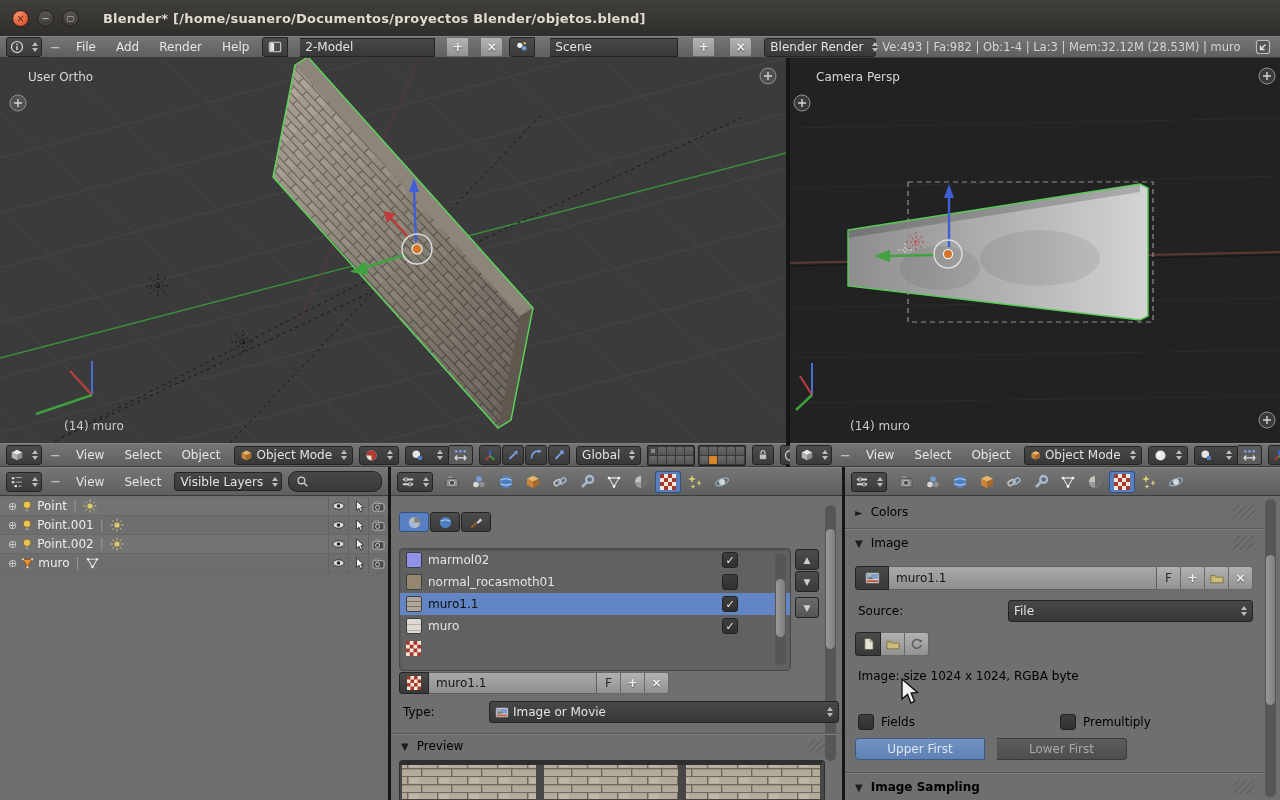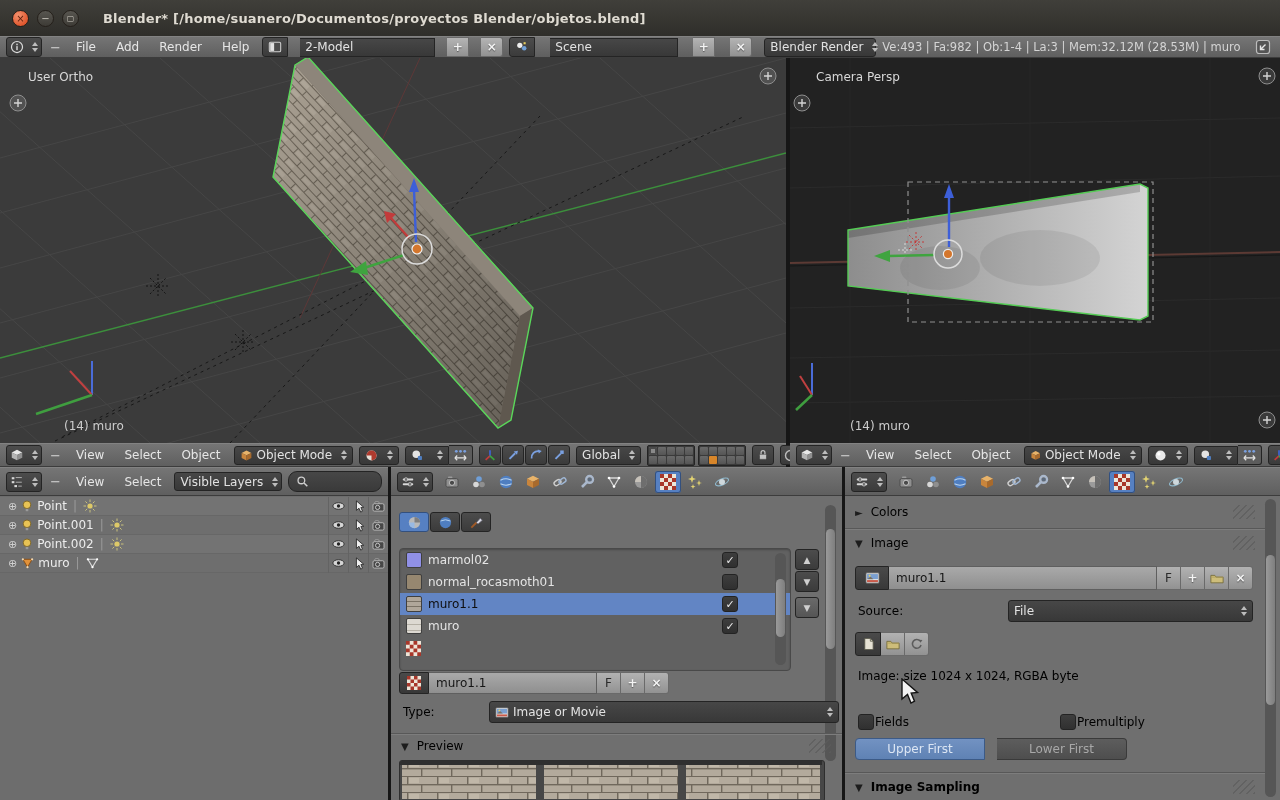--- a/index.html
+++ b/index.html
@@ -119,21 +119,21 @@
   .hrline{position:absolute;height:0;border-top:1px solid #585858;border-bottom:1px solid #7d7d7d;}
 
   .pathfield{flex:1;background:linear-gradient(#8a8a8a,#787878);border:1px solid #585858;border-left:none;
              color:#e6e6e6;display:flex;align-items:center;padding:0 7px;box-sizing:border-box;}
 
   .seg{width:130px;height:22px;display:flex;align-items:center;justify-content:center;box-sizing:border-box;}
   .seg.on{background:linear-gradient(#7292c2,#5f82b4);border:1px solid #3c5largely?; }
   .seg.on{background:linear-gradient(#7292c2,#5f82b4);border:1px solid #3c5a86;border-radius:4px 0 0 4px;color:#dce6f4;}
   .seg.off{background:linear-gradient(#5d5d5d,#4e4e4e);border:1px solid #3a3a3a;border-left:none;border-radius:0 4px 4px 0;color:#a8a8a8;}
 
-  .ckrow{display:flex;align-items:center;gap:1px;position:absolute;}
+  .ckrow{display:flex;align-items:center;gap:7px;position:absolute;}
   svg{display:block;}
 </style>
 </head>
 <body>
 
 <svg width="0" height="0" style="position:absolute">
 <defs>
   <pattern id="brickP" width="24" height="13" patternUnits="userSpaceOnUse" patternTransform="rotate(47)">
     <rect width="24" height="13" fill="#aaa193"></rect>
     <rect width="24" height="1" y="6" fill="#6f675b"></rect>

